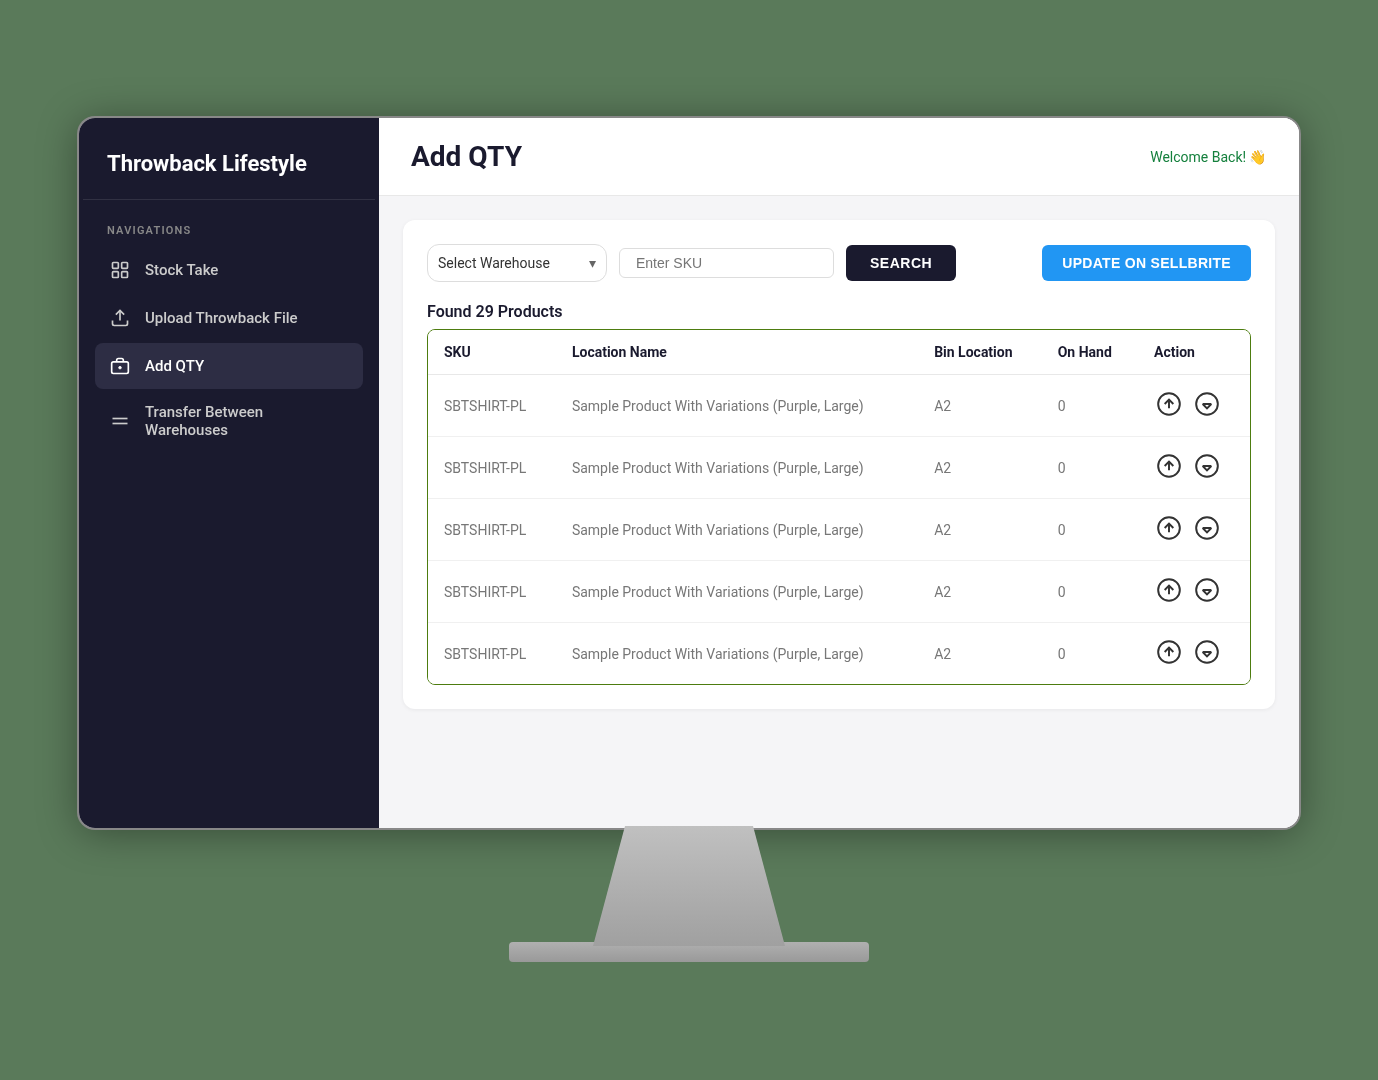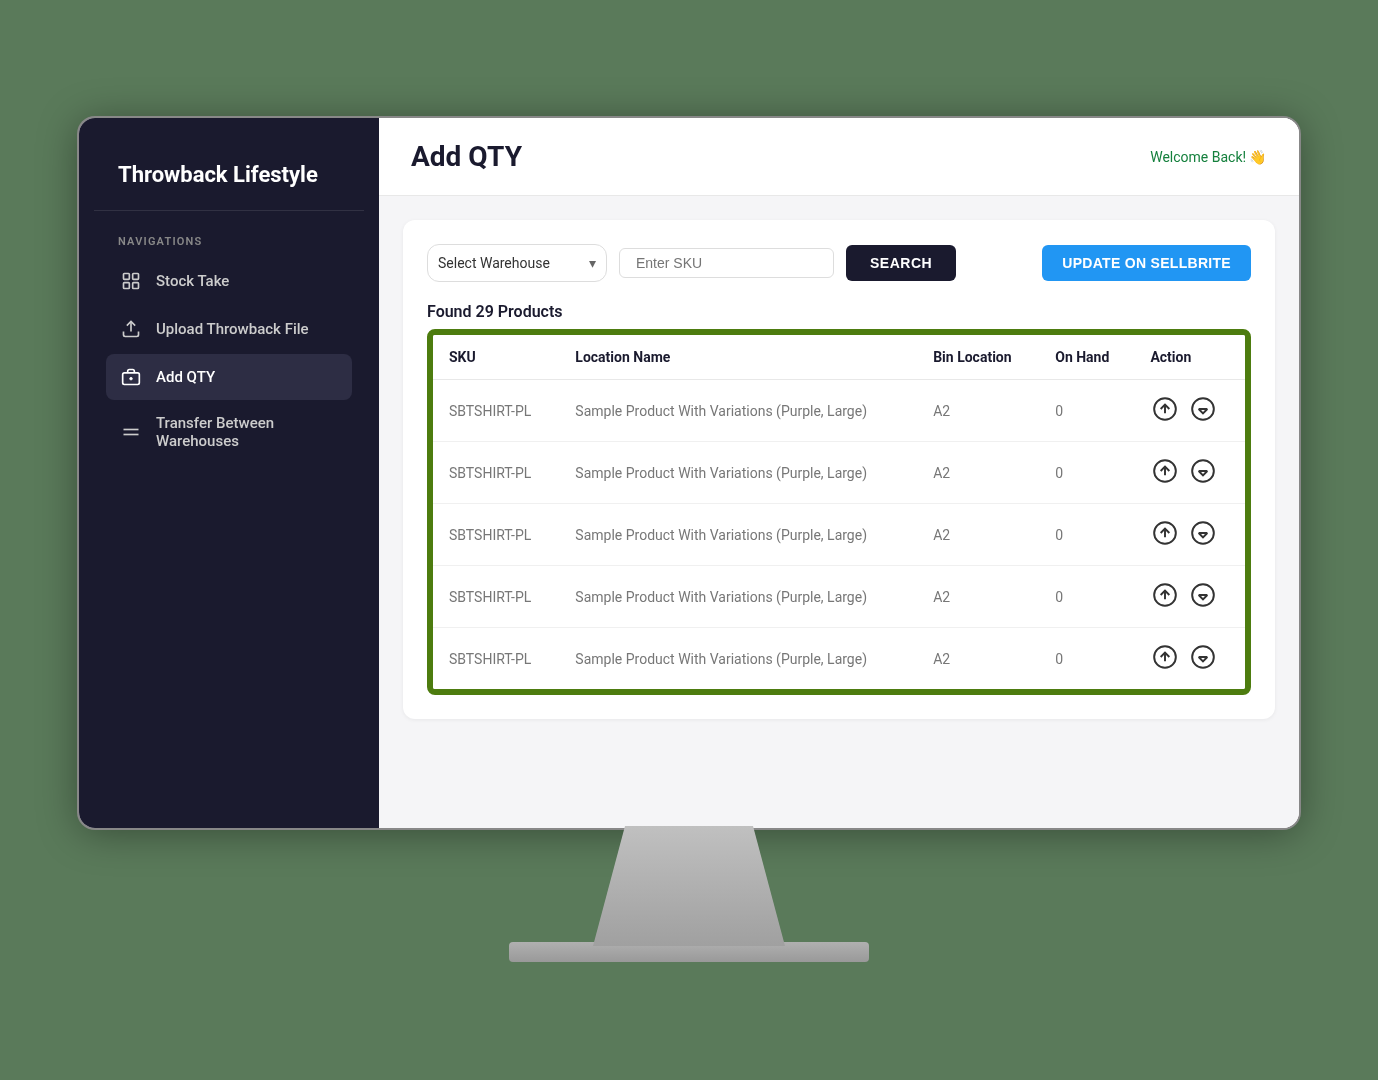--- a/index.html
+++ b/index.html
@@ -41,21 +41,21 @@
     }
 
     
     .sidebar {
       width: 300px;
       min-width: 300px;
       background: #1a1a2e;
       color: #fff;
       display: flex;
       flex-direction: column;
-      padding: 15px;
+      padding: 4px;
     }
     .sidebar-brand {
       padding: 28px 24px 20px;
       border-bottom: 1px solid rgba(255,255,255,0.1);
     }
     .sidebar-brand-name {
       font-size: 22px;
       font-weight: 700;
       color: #fff;
       line-height: 1.3;
@@ -200,21 +200,21 @@
 
     .found-text {
       font-size: 16px;
       font-weight: 600;
       color: #1a1a2e;
       margin-bottom: 8px;
     }
 
     
     .table-wrap {
-      border: 6px solid #4d7c0f;
+      border: 1px solid #4d7c0f;
       border-radius: 8px;
       overflow: hidden;
     }
     table {
       width: 100%;
       border-collapse: collapse;
     }
     thead tr {
       background: #fff;
     }

